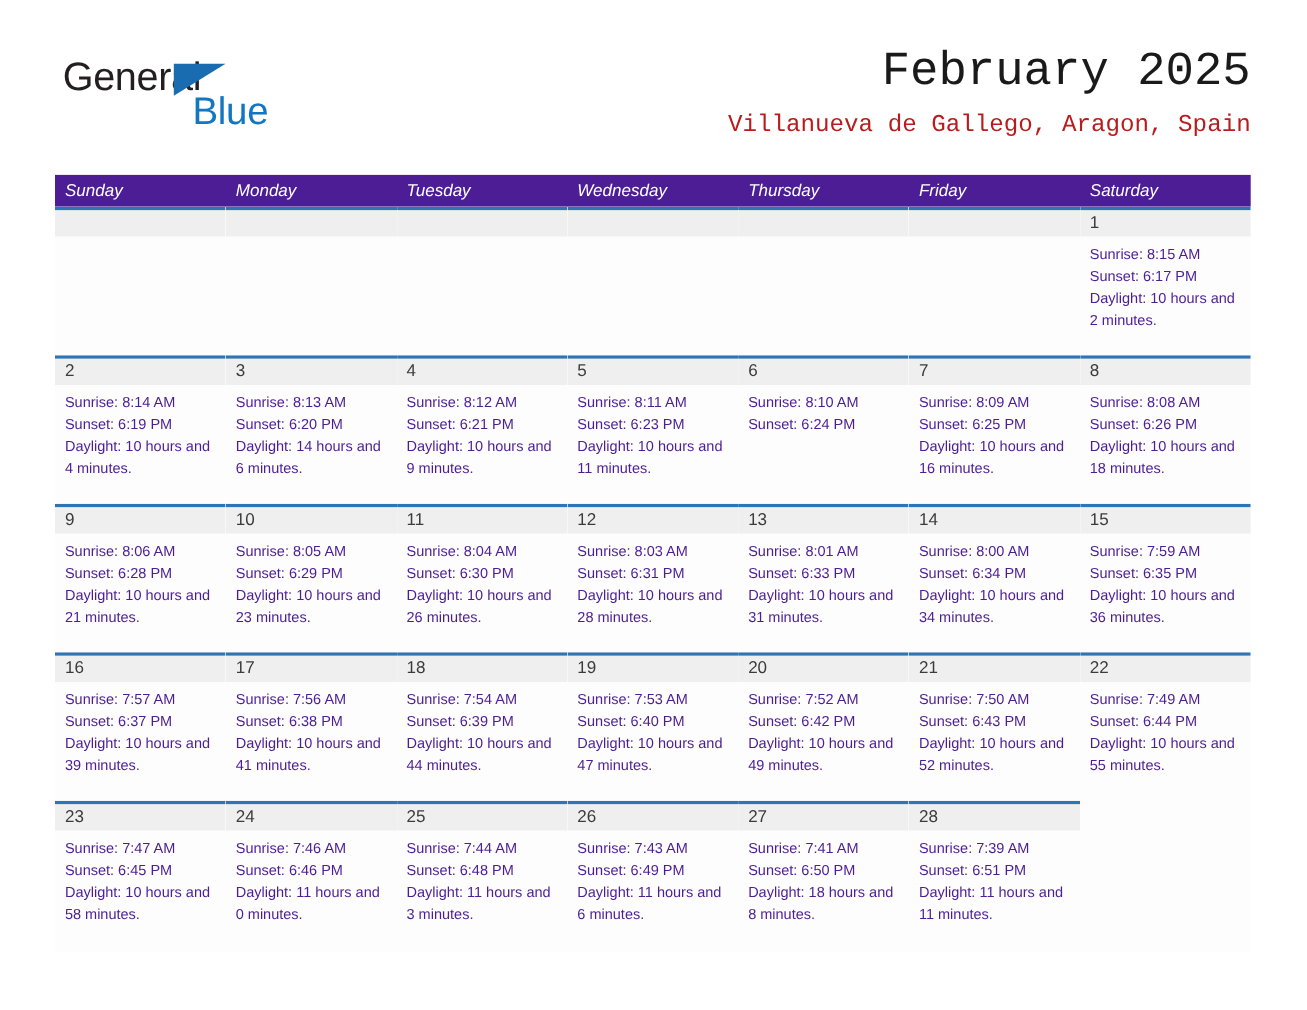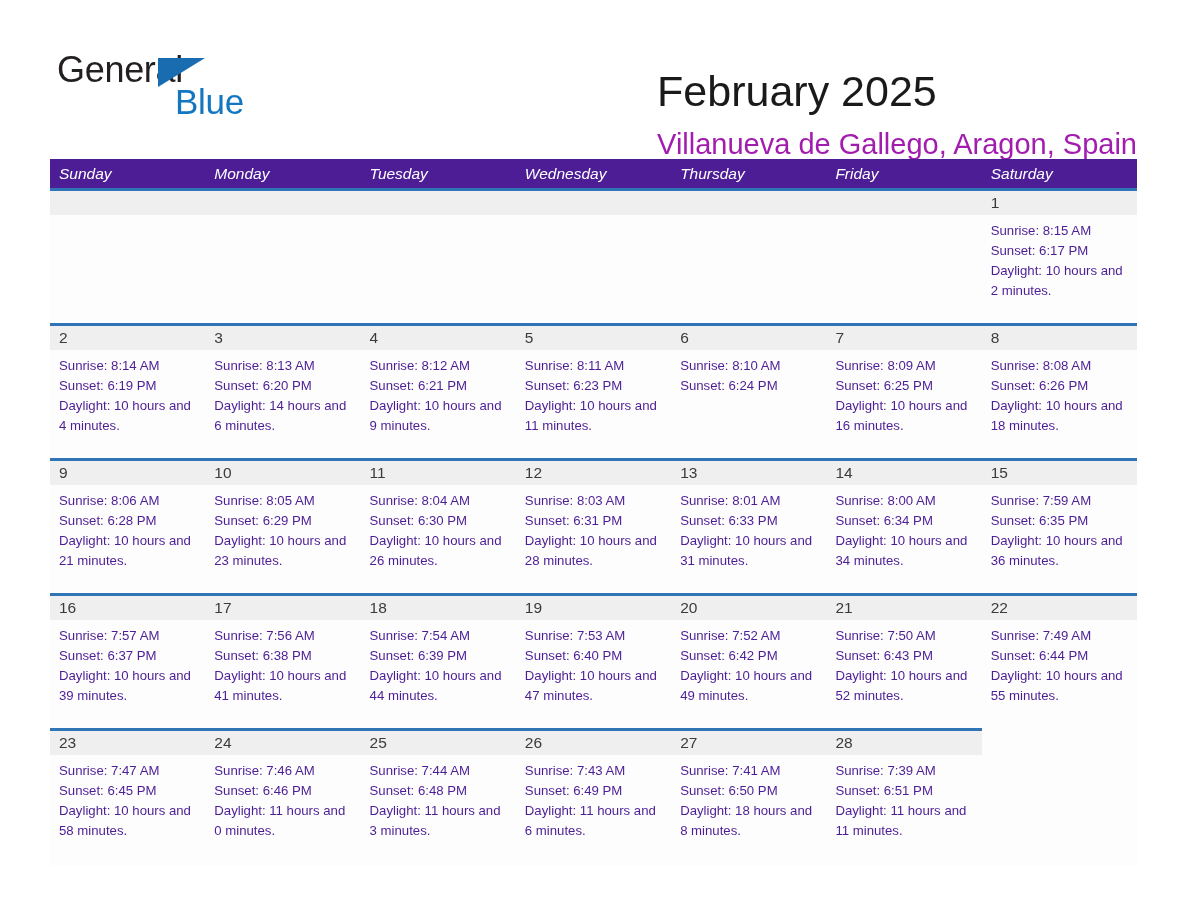--- a/index.html
+++ b/index.html
@@ -64,33 +64,35 @@
     width: 0;
     height: 0;
     border-left: 47px solid #1a6cb0;
     border-bottom: 29px solid transparent;
     border-top: 0 solid transparent;
   }
 
   .title-block {
     position: absolute;
     right: 51px;
-    top: 68px;
+    top: 42px;
+    text-align: right;
+    font-family: Liberation Mono, monospace;
   }
   .month-title {
     font-size: 43px;
     color: #1a1a1a;
     line-height: 1.08;
     font-weight: normal;
     margin: 0;
     letter-spacing: 0px;
   }
   .location-title {
-    font-size: 29px;
-    color: #a21caf;
+    font-size: 22px;
+    color: #b91c1c;
     line-height: 1.2;
     margin: 13px 0 0 0;
     font-weight: normal;
   }
 
   
   .calendar {
     position: absolute;
     left: 50px;
     top: 159px;

